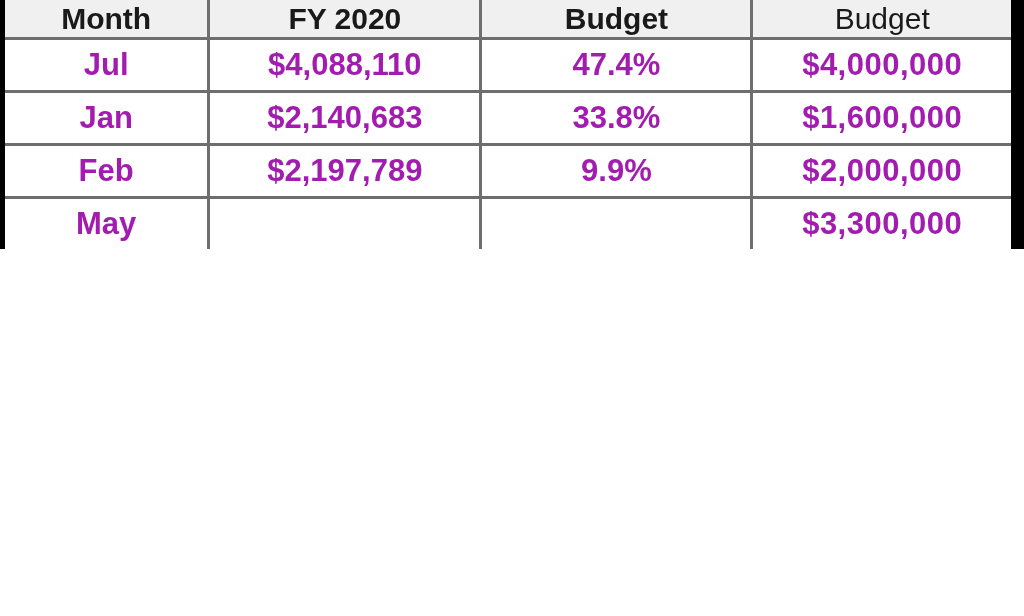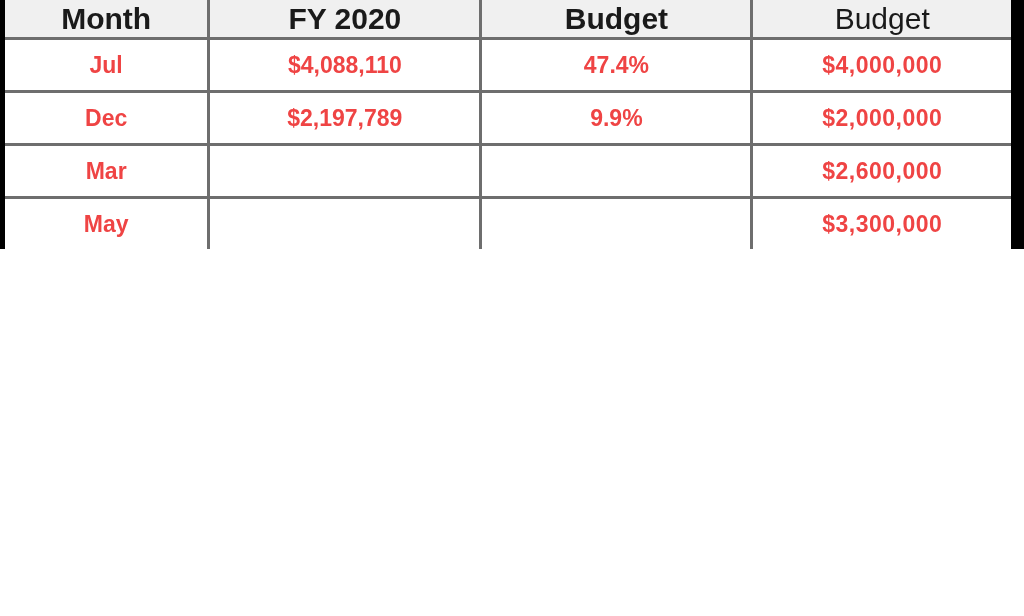--- a/index.html
+++ b/index.html
@@ -68,22 +68,22 @@
     padding-bottom: 4px;
     font-size: 30px;
     color: #1a1a1a;
     border-bottom: 3px solid #6e6e6e;
   }
   th.hdr-bold   { font-weight: bold; }
   th.hdr-normal { font-weight: normal; }
 
   tbody td {
     background: #ffffff;
-    font-size: 23px;
-    color: #ef4444;
+    font-size: 31px;
+    color: #a21caf;
   }
   td.cell-month,
   td.cell-actual,
   td.cell-variance { font-weight: bold; }
   td.cell-budget   { font-weight: bold; letter-spacing: 0.5px; }
 
   tbody tr:last-child td { border-bottom: none; }
 </style>
 </head>
 <body>
@@ -106,30 +106,30 @@
         </tr>
       </thead>
       <tbody id="table-body">
           <tr>
             <td class="cell-month">Jul</td>
             <td class="cell-actual">$4,088,110</td>
             <td class="cell-variance">47.4%</td>
             <td class="cell-budget">$4,000,000</td>
           </tr>
           <tr>
-            <td class="cell-month">Dec</td>
+            <td class="cell-month">Jan</td>
+            <td class="cell-actual">$2,140,683</td>
+            <td class="cell-variance">33.8%</td>
+            <td class="cell-budget">$1,600,000</td>
+          </tr>
+          <tr>
+            <td class="cell-month">Feb</td>
             <td class="cell-actual">$2,197,789</td>
             <td class="cell-variance">9.9%</td>
             <td class="cell-budget">$2,000,000</td>
-          </tr>
-          <tr>
-            <td class="cell-month">Mar</td>
-            <td class="cell-actual"></td>
-            <td class="cell-variance"></td>
-            <td class="cell-budget">$2,600,000</td>
           </tr>
           <tr>
             <td class="cell-month">May</td>
             <td class="cell-actual"></td>
             <td class="cell-variance"></td>
             <td class="cell-budget">$3,300,000</td>
           </tr>
         </tbody>
     </table>
   </div>

